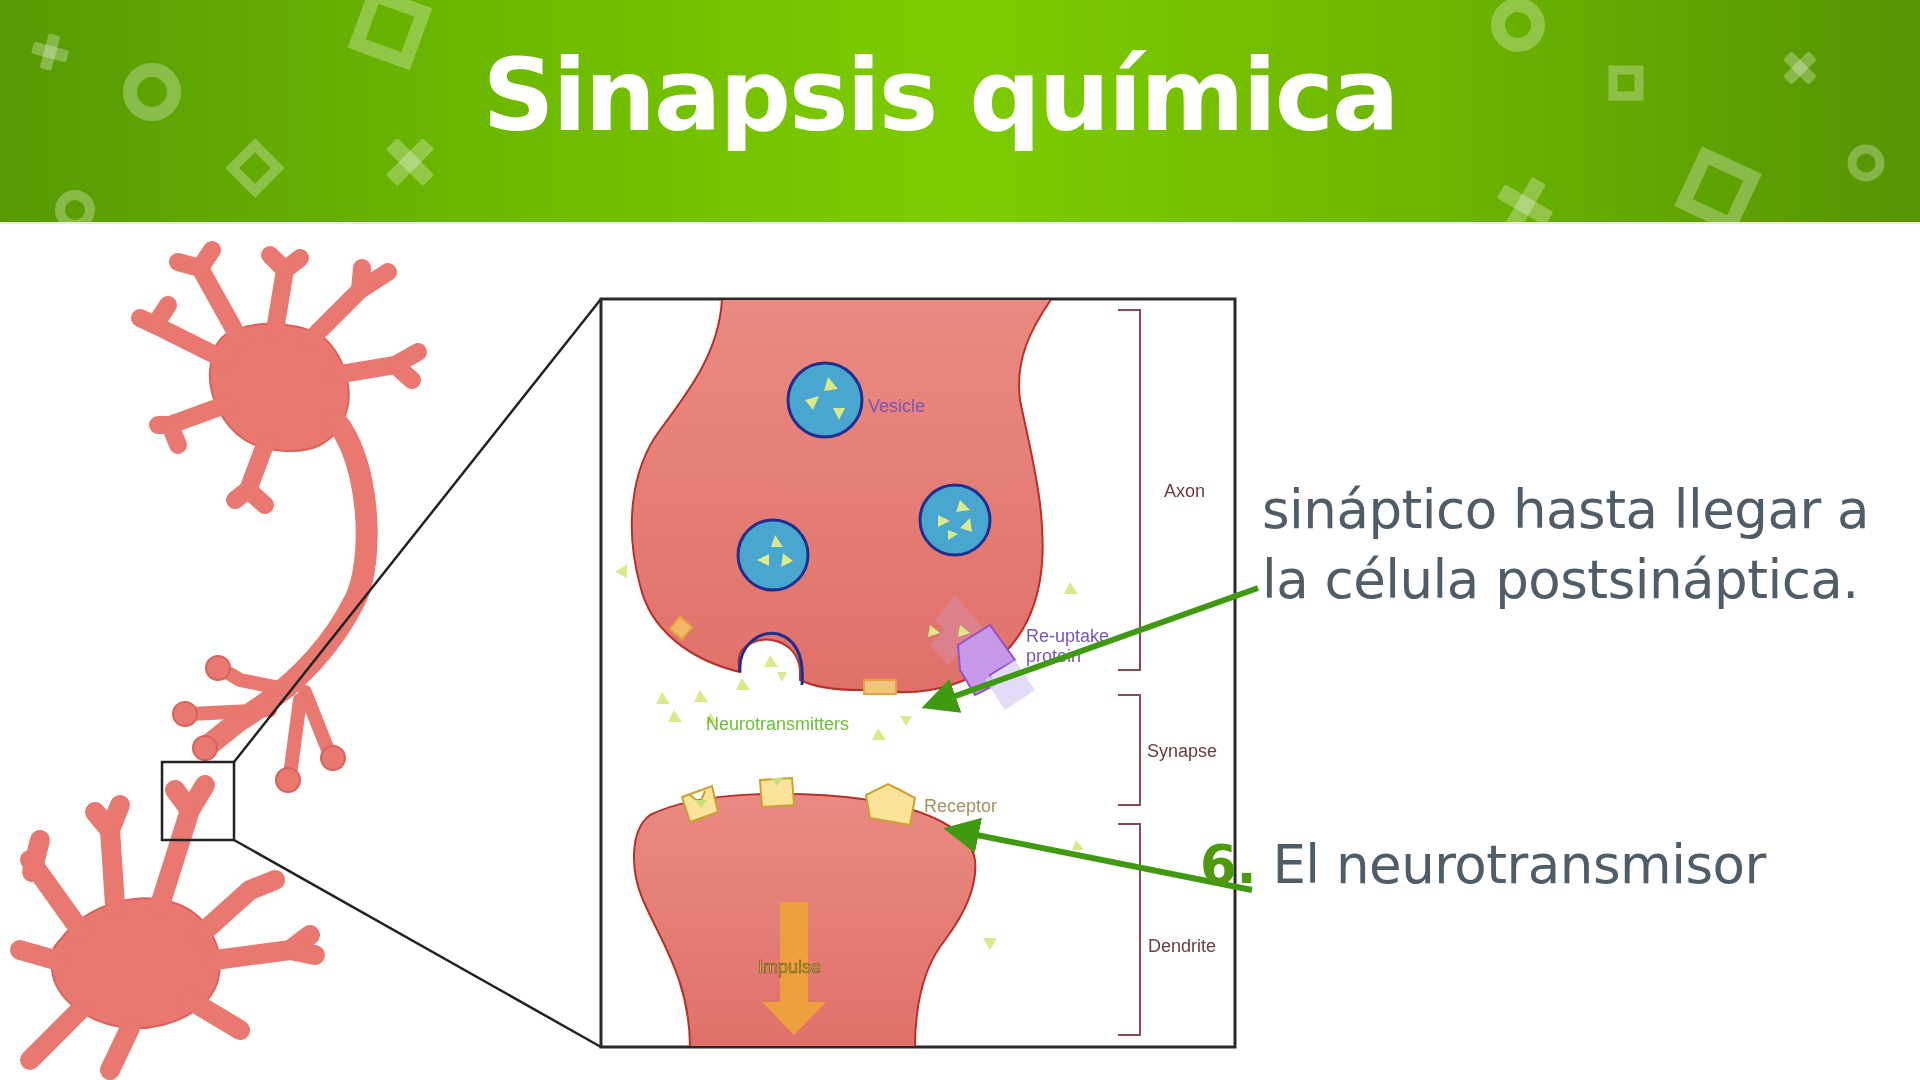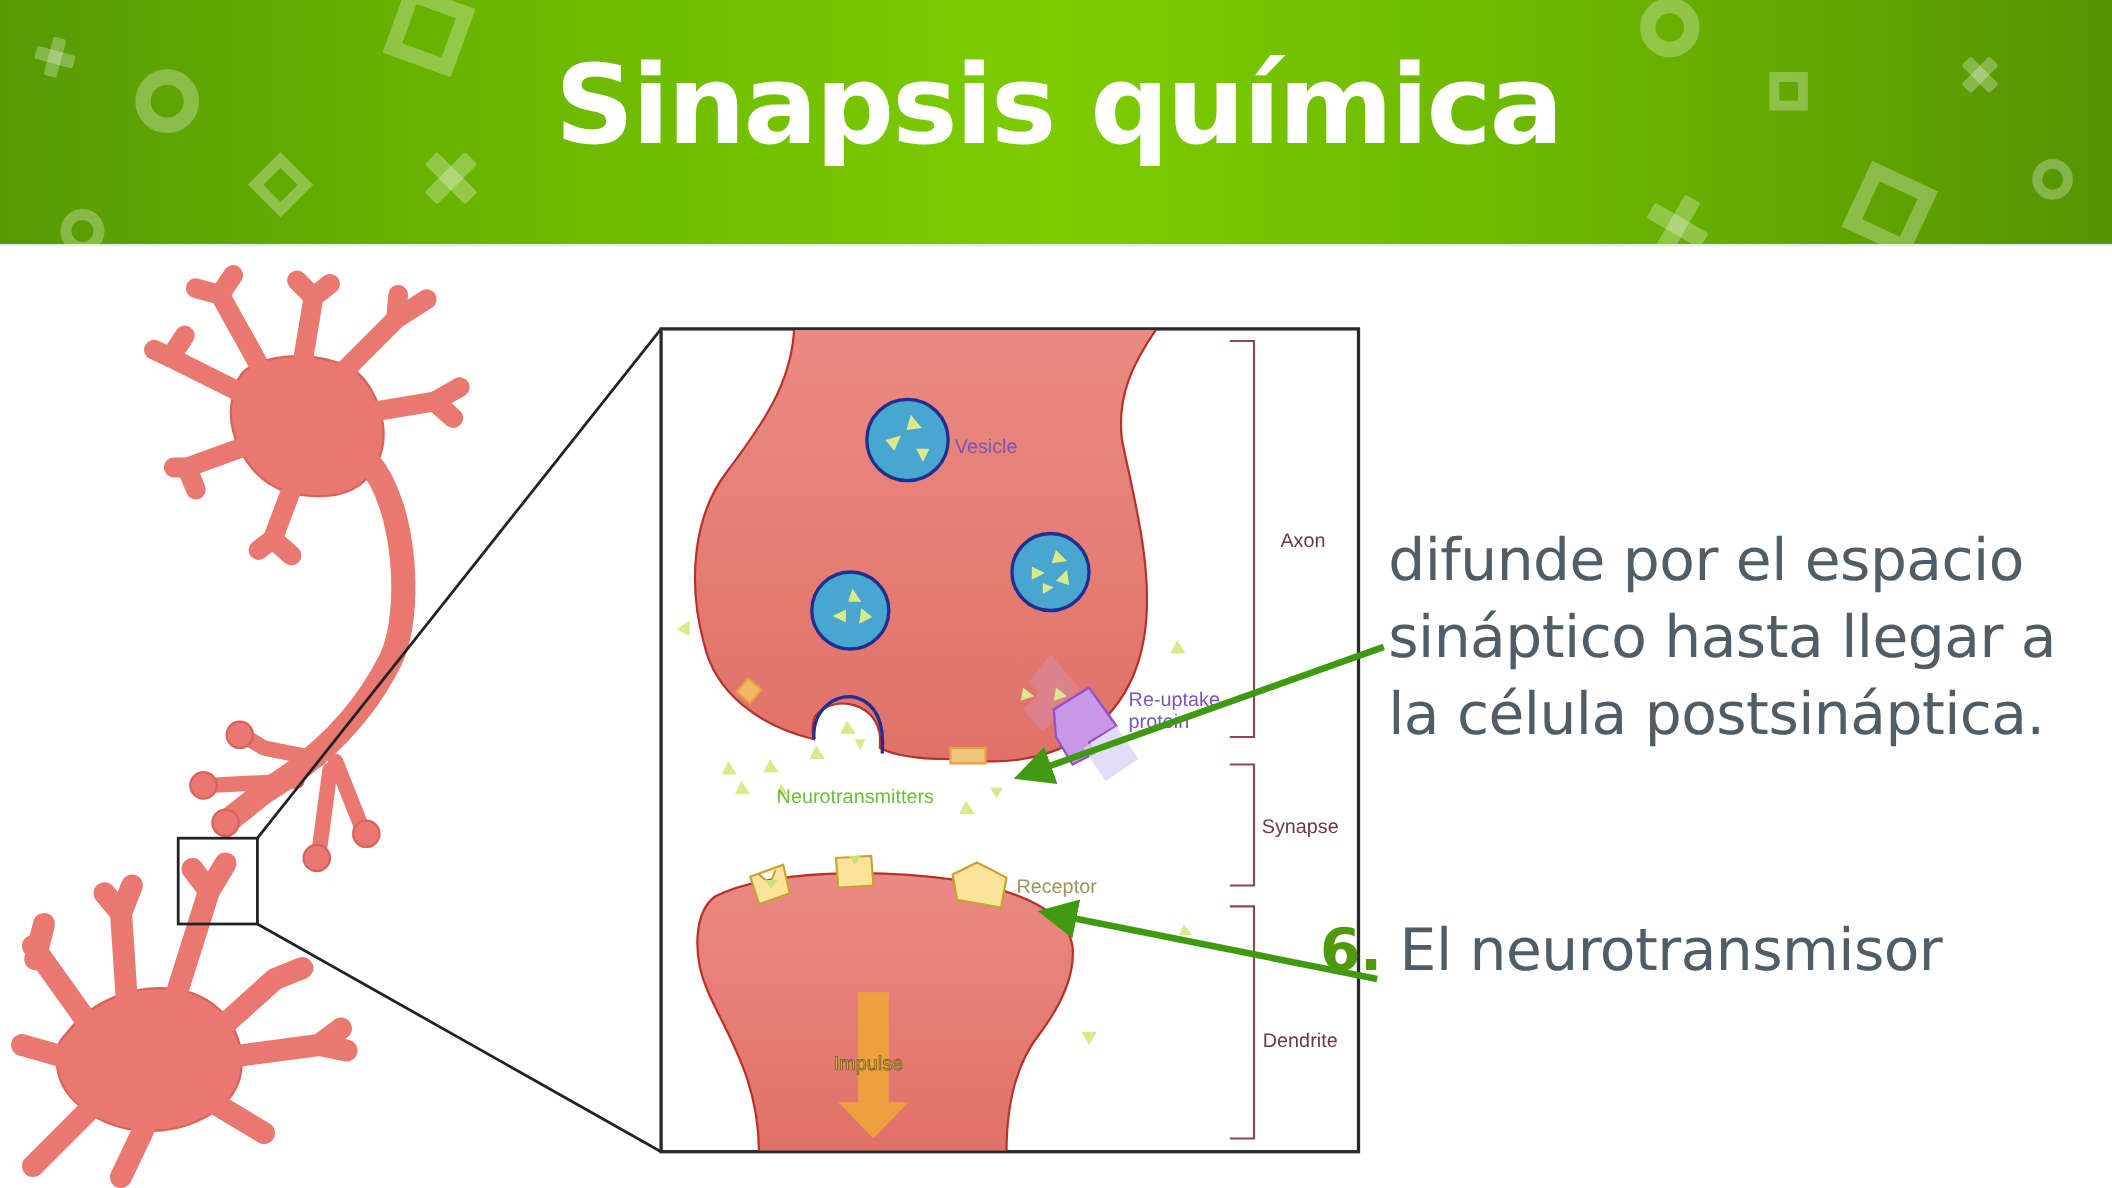--- a/index.html
+++ b/index.html
@@ -10,21 +10,21 @@
     .header {
       position: absolute; left: 0; top: 0; width: 1920px; height: 222px;
       background: linear-gradient(90deg, #579a05 0%, #6cb800 25%, #7dcc00 50%, #6cb500 75%, #559404 100%);
       overflow: hidden;
       border-bottom: 2px solid #e8eee0;
     }
     .header svg.deco { position: absolute; left: 0; top: 0; }
     .title {
       position: absolute; left: 0; top: 46px; width: 1880px; text-align: center;
       color: #ffffff; font-family: "DejaVu Sans", sans-serif; font-weight: bold;
-      font-size: 100px; letter-spacing: -2px; line-height: 1; margin-left: 22px;
+      font-size: 100px; letter-spacing: -2px; line-height: 1;
     }
     .stage { position: absolute; left: 0; top: 0; }
     .svg-label { font-family: "Liberation Sans", sans-serif; }
     .caption {
       position: absolute; color: #4f5d68; font-family: "DejaVu Sans", sans-serif;
       font-size: 53px; line-height: 70px; letter-spacing: -0.5px; white-space: nowrap;
     }
     .caption .num { color: #4e9a0c; font-weight: bold; }
     .caption-line { display: block; }
   </style>
@@ -231,20 +231,19 @@
   <text class="svg-label" x="758" y="973" font-size="18" fill="#c9b047" stroke="#6b5417" stroke-width="0.6">Impulse</text>
   <text class="svg-label" x="1164" y="497" font-size="18" fill="#6b3a40">Axon</text>
   <text class="svg-label" x="1147" y="757" font-size="18" fill="#6b3a40">Synapse</text>
   <text class="svg-label" x="1148" y="952" font-size="18" fill="#6b3a40">Dendrite</text>
 
   <line x1="1258" y1="588" x2="930" y2="705" stroke="#3f9a12" stroke-width="6" marker-end="url(#arrowhead)"></line>
   <line x1="1252" y1="890" x2="952" y2="830" stroke="#3f9a12" stroke-width="6" marker-end="url(#arrowhead)"></line>
 </svg>
 
 <div class="caption" style="left:1262px; top:475px;">
-  <span class="caption-line">difunde por el espacio</span>
   <span class="caption-line">sináptico hasta llegar a</span>
   <span class="caption-line">la célula postsináptica.</span>
 </div>
 
 <div class="caption" style="left:1200px; top:830px;">
   <span class="caption-line"><span class="num">6.</span> <span>El neurotransmisor</span></span>
 </div>
 
 </body></html>

